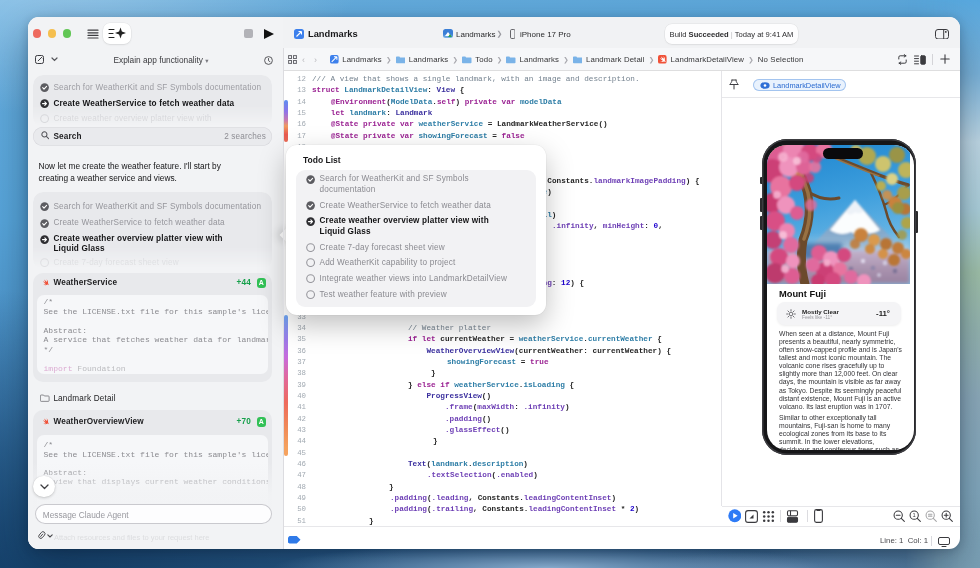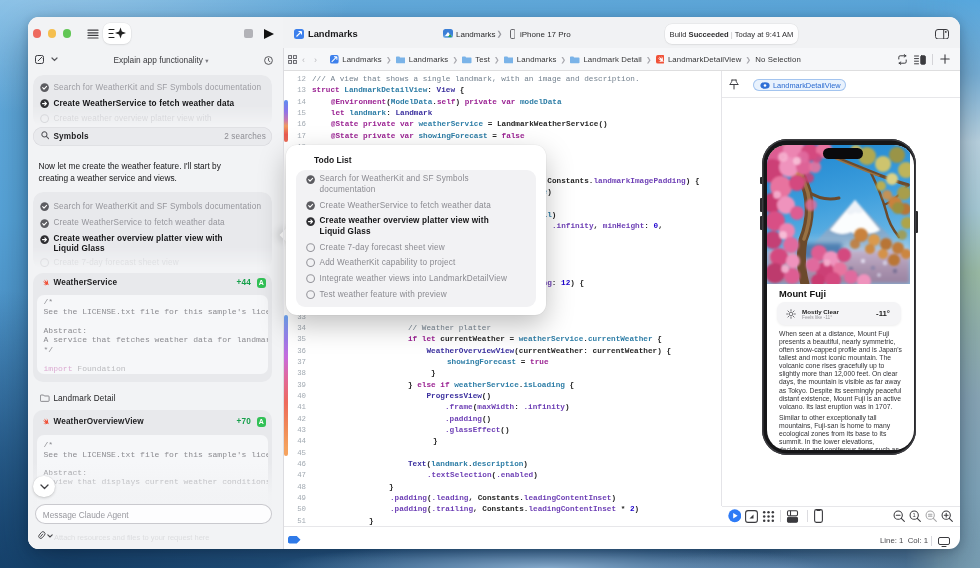--- a/index.html
+++ b/index.html
@@ -141,21 +141,21 @@
     <svg class="ic ckc" style="left:12px;top:97.2px;opacity:0.25;">
         <use href="#ckopen"></use>
       </svg>
     <div class="titem" style="left:25.4px;top:96.8px;opacity:0.25;">Create weather overview platter view with</div>
 
     <div class="abs" style="left:4.8px;top:109.8px;width:239.2px;height:19.5px;border-radius:10px;background:#e9eaed;box-shadow:inset 0 0 0 0.5px #d7d7dc;"></div>
     <svg class="ic" style="left:12.5px;top:114.2px;" width="8.5" height="8.5" viewBox="0 0 10 10" fill="none" stroke="#55555a" stroke-width="1.2">
         <circle cx="4" cy="4" r="3"></circle>
         <path d="M6.3 6.3 L9 9" stroke-linecap="round"></path>
       </svg>
-    <div class="titem semib" style="left:25.4px;top:115px;color:#1d1d1f;">Symbols</div>
+    <div class="titem semib" style="left:25.4px;top:115px;color:#1d1d1f;">Search</div>
     <div class="titem" style="left:140px;top:115px;width:98px;text-align:right;color:#8d8d93;">2 searches</div>
 
     <div class="abs" style="left:10.5px;top:143px;width:208px;font-size:8.3px;line-height:12px;color:#141416;">Now let me create the weather feature. I'll start by creating a weather service and views.</div>
 
     <div class="card" style="top:175px;height:77px;-webkit-mask-image:linear-gradient(180deg,#000 72%,transparent 98%);"></div>
     <svg class="ic ckc" style="left:12px;top:185.4px;">
         <use href="#ckdone"></use>
       </svg>
     <div class="titem" style="left:25.4px;top:185.2px;">Search for WeatherKit and SF Symbols documentation</div>
     <svg class="ic ckc" style="left:12px;top:201.6px;">
@@ -313,21 +313,21 @@
     <span>Landmarks</span>
       <span class="bsep">❯</span>
     <svg class="fol" width="9.5" height="7.8" viewBox="0 0 12 9.5">
         <path d="M0 1.5 Q0 0.5 1 0.5 h3.2 l1 1.2 H11 q1 0 1 1 v5.3 q0 1-1 1 H1 q-1 0-1-1 Z" fill="#7ab3e8"></path>
       </svg>
     <span>Landmarks</span>
       <span class="bsep">❯</span>
     <svg class="fol" width="9.5" height="7.8" viewBox="0 0 12 9.5">
         <path d="M0 1.5 Q0 0.5 1 0.5 h3.2 l1 1.2 H11 q1 0 1 1 v5.3 q0 1-1 1 H1 q-1 0-1-1 Z" fill="#7ab3e8"></path>
       </svg>
-    <span>Test</span>
+    <span>Todo</span>
       <span class="bsep">❯</span>
     <svg class="fol" width="9.5" height="7.8" viewBox="0 0 12 9.5">
         <path d="M0 1.5 Q0 0.5 1 0.5 h3.2 l1 1.2 H11 q1 0 1 1 v5.3 q0 1-1 1 H1 q-1 0-1-1 Z" fill="#7ab3e8"></path>
       </svg>
     <span>Landmarks</span>
       <span class="bsep">❯</span>
     <svg class="fol" width="9.5" height="7.8" viewBox="0 0 12 9.5">
         <path d="M0 1.5 Q0 0.5 1 0.5 h3.2 l1 1.2 H11 q1 0 1 1 v5.3 q0 1-1 1 H1 q-1 0-1-1 Z" fill="#7ab3e8"></path>
       </svg>
     <span>Landmark Detail</span>
@@ -349,21 +349,21 @@
       <rect x="6.8" y="0.8" width="4.5" height="8.4" rx="0.8" fill="#3c3c40"></rect>
     </svg>
   <div class="vdiv" style="left:903.5px;top:37px;height:11px;background:#d4d4d8;"></div>
   <svg class="ic" style="left:911.5px;top:37px;" width="10" height="10" viewBox="0 0 10 10" stroke="#3c3c40" stroke-width="1.1" stroke-linecap="round">
       <path d="M5 0.8v8.4M0.8 5h8.4"></path>
     </svg>
 
   <div id="popover" class="abs" style="left:258px;top:128px;width:260px;height:170px;">
     <div class="abs" style="left:-4.4px;top:84px;width:12px;height:12px;background:#fff;transform:rotate(45deg);box-shadow:-3px 3px 8px rgba(0,0,0,0.12);"></div>
     <div class="abs" style="left:0;top:0;width:260px;height:170px;background:#fff;border-radius:11px;box-shadow:0 10px 28px rgba(0,0,0,0.25),0 0 0 0.5px rgba(0,0,0,0.05);"></div>
-    <div class="abs" style="left:28px;top:9.5px;font-size:8.5px;font-weight:700;color:#1a1a1c;">Todo List</div>
+    <div class="abs" style="left:17px;top:9.5px;font-size:8.5px;font-weight:700;color:#1a1a1c;">Todo List</div>
     <div class="abs" style="left:10px;top:25px;width:240px;height:137px;background:#f2f2f4;border-radius:9px;"></div>
     <svg class="ic ckc" style="left:20px;top:29.5px;">
         <use href="#ckdone"></use>
       </svg>
     <div class="titem" style="left:33.5px;top:29.4px;width:163px;white-space:normal;line-height:10.5px;color:#8a8a90;">Search for WeatherKit and SF Symbols documentation</div>
     <svg class="ic ckc" style="left:20px;top:56.1px;">
         <use href="#ckdone"></use>
       </svg>
     <div class="titem" style="left:33.5px;top:56px;color:#8a8a90;">Create WeatherService to fetch weather data</div>
     <svg class="ic ckc" style="left:20px;top:71.5px;">

